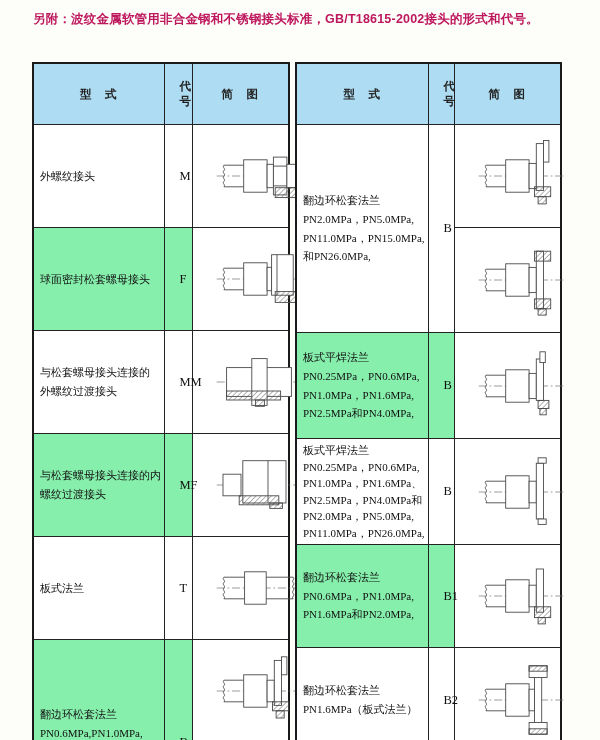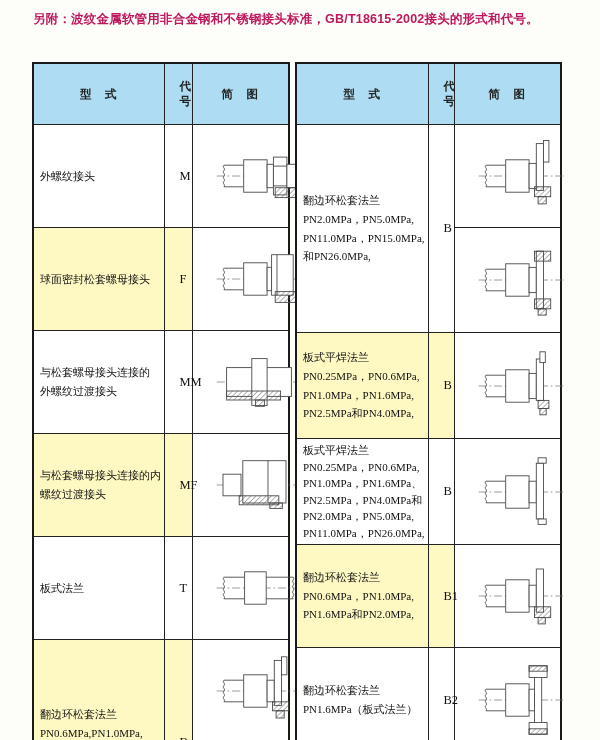--- a/index.html
+++ b/index.html
@@ -29,21 +29,21 @@
     color:#222;
   }
   td.type {
     font-size:11px; line-height:1.72;
     padding:3px 2px 3px 6px;
     white-space:pre-line; text-align:left;margin-top:36px;
   }
   td.type.tight { line-height:1.5; }
   td.code { text-align:center; font-size:12.5px; }
   td.diag { text-align:center; background:#fff; }
-  .hl { background:#fef9c3; }
+  .hl { background:#86efac; }
   svg.dg { width:102px; height:72px; display:inline-block; vertical-align:middle; }
   .defs { position:absolute; width:0; height:0; }
 </style>
 </head>
 <body>
 
 <svg class="defs" aria-hidden="true">
   <defs>
     <pattern id="hatch" patternUnits="userSpaceOnUse" width="4" height="4" patternTransform="rotate(45)">
       <line x1="0" y1="0" x2="0" y2="4" stroke="#555" stroke-width="1"></line>

